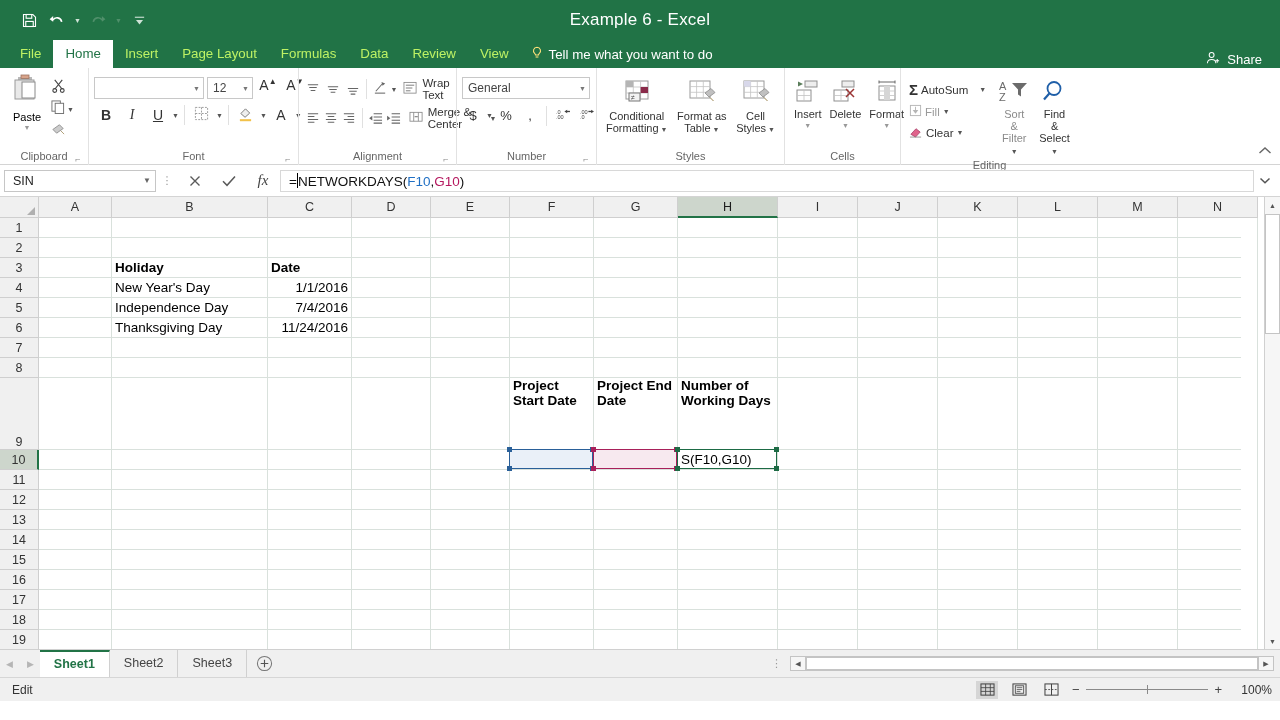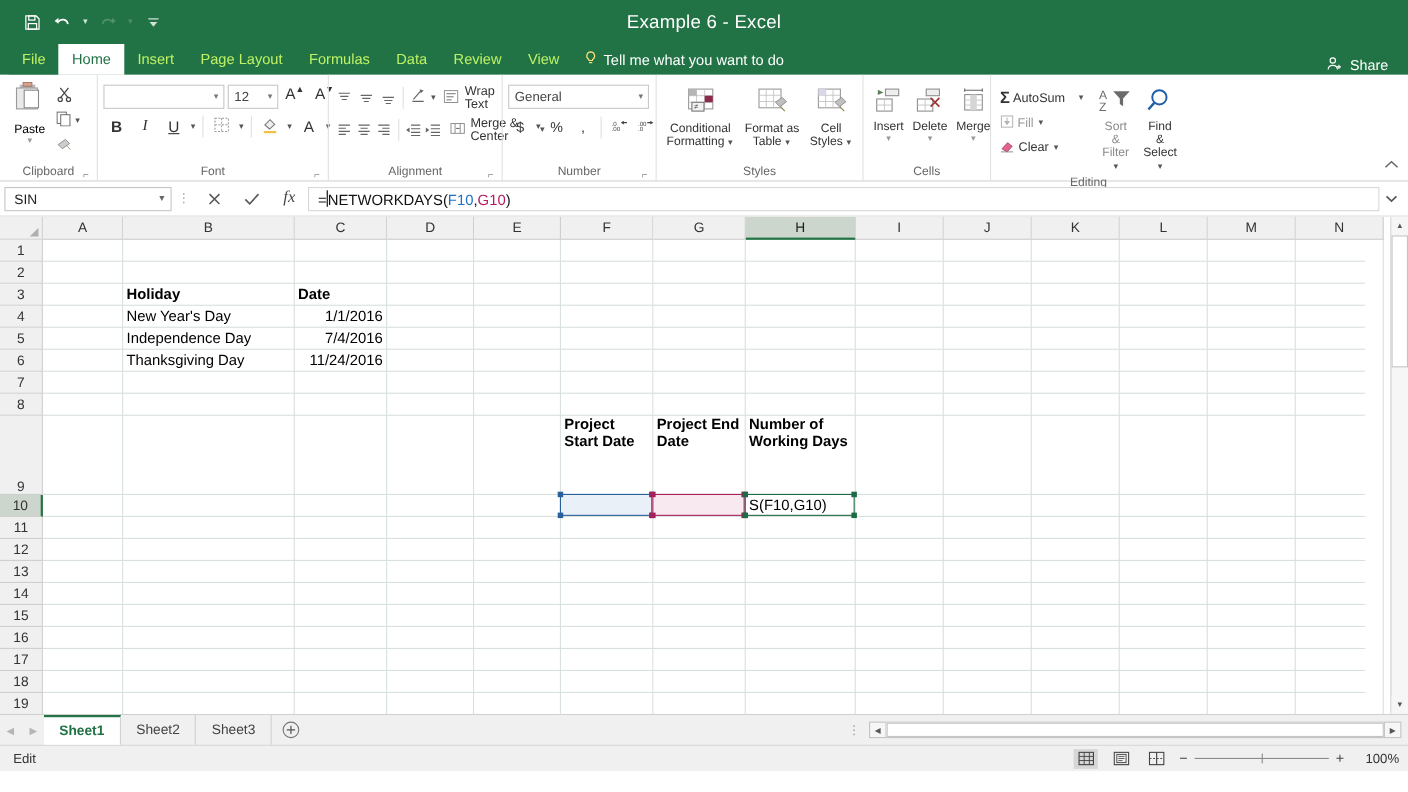--- a/index.html
+++ b/index.html
@@ -614,21 +614,21 @@
         </div>
         <div class="btn">
           <span>
             <svg width="26" height="26" viewBox="0 0 26 26">
                 <path stroke="#666" stroke-width="1" d="M5 3h16M5 1.5v3M21 1.5v3"></path>
                 <rect x="5" y="7" width="16" height="14" fill="#fff" stroke="#8f8f8f" stroke-width="1"></rect>
                 <path stroke="#c3c3c3" stroke-width=".8" d="M5 12h16M5 16.5h16"></path>
                 <rect x="10" y="7" width="6" height="14" fill="#d6d6d6"></rect>
               </svg>
           </span>
-          <span class="lbl">Merge</span>
+          <span class="lbl">Format</span>
           <span class="caret" style="margin-top:2px;color:#999">▼</span>
         </div>
       </div>
       <div class="rgroup-label">
         <span>Cells</span>
       </div>
     </div>
 
     <div class="rgroup g-editing">
       <div class="rgroup-body" style="padding-top:6px;">

